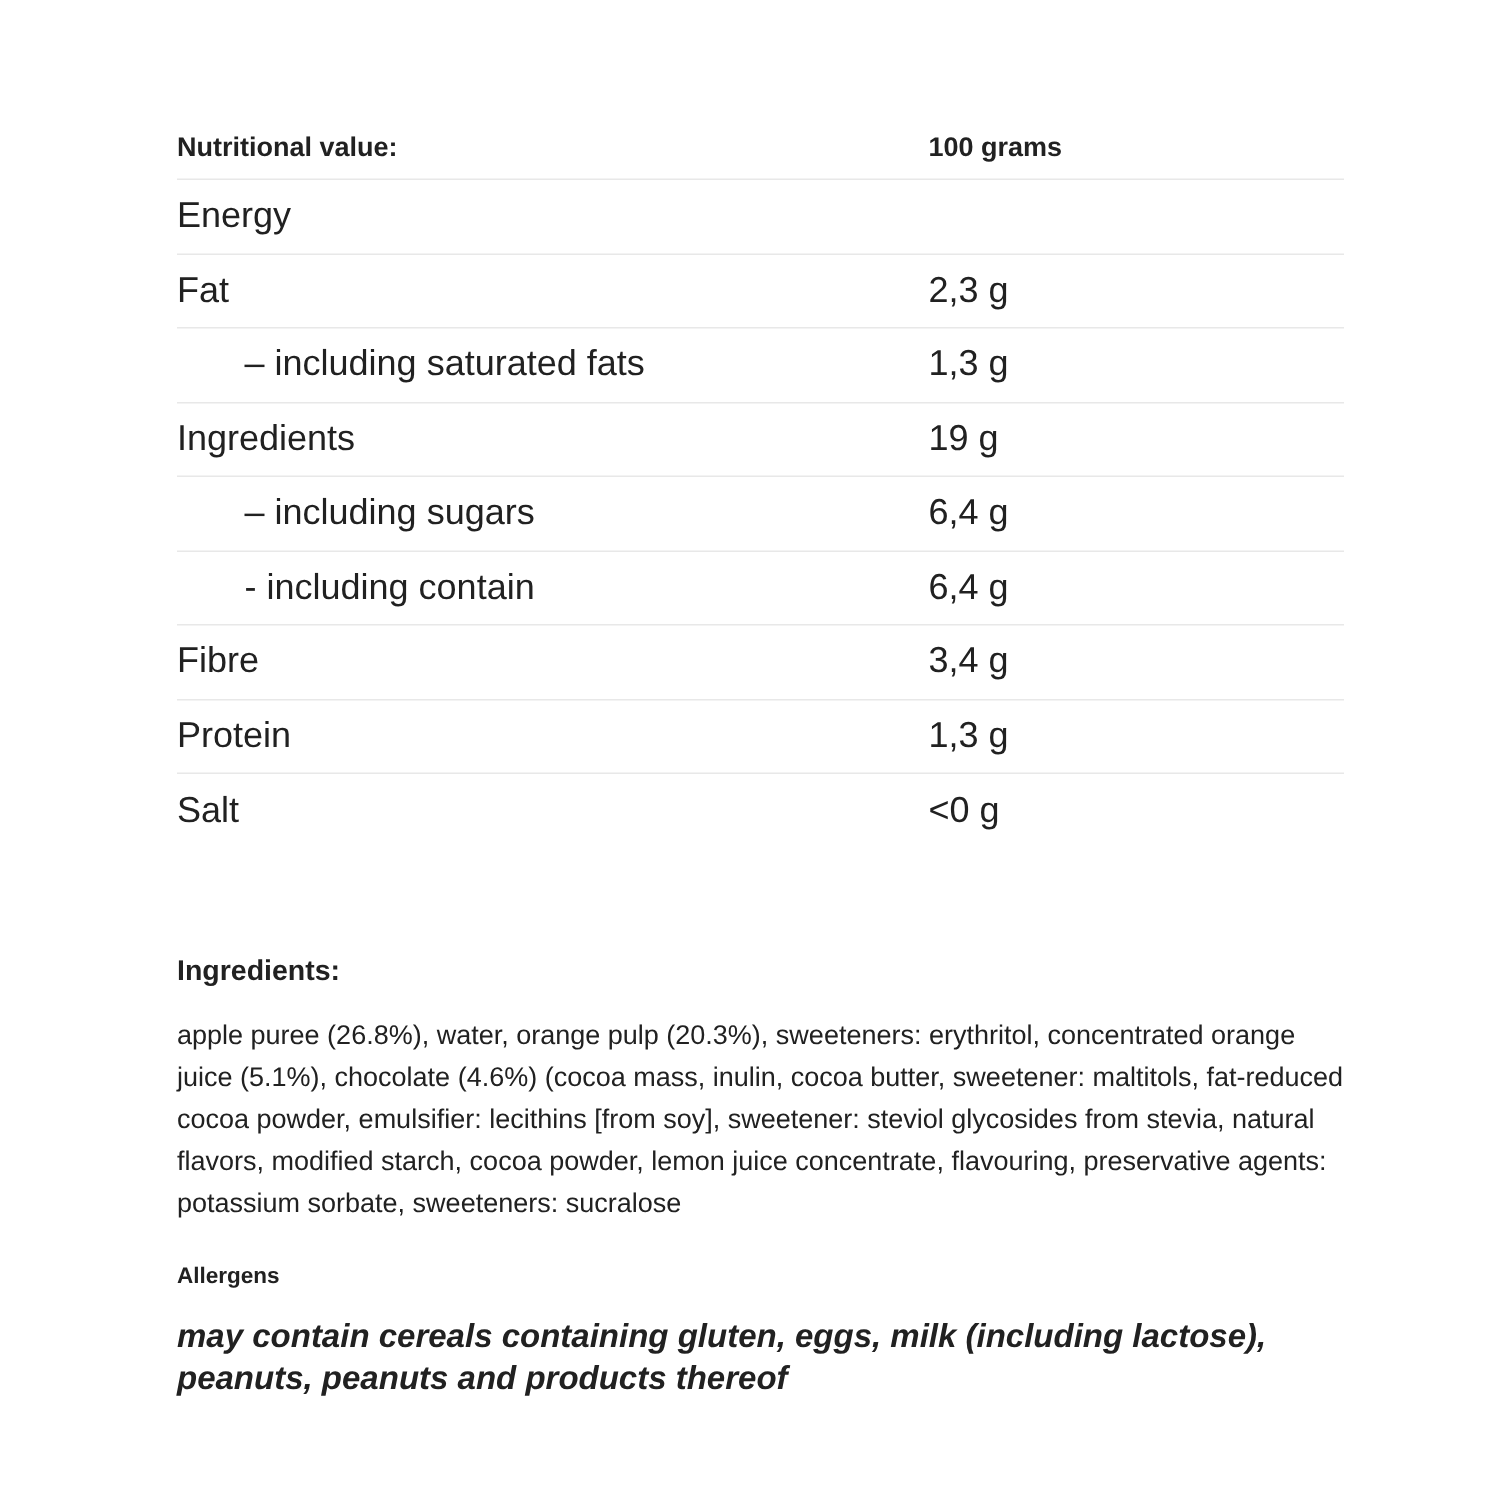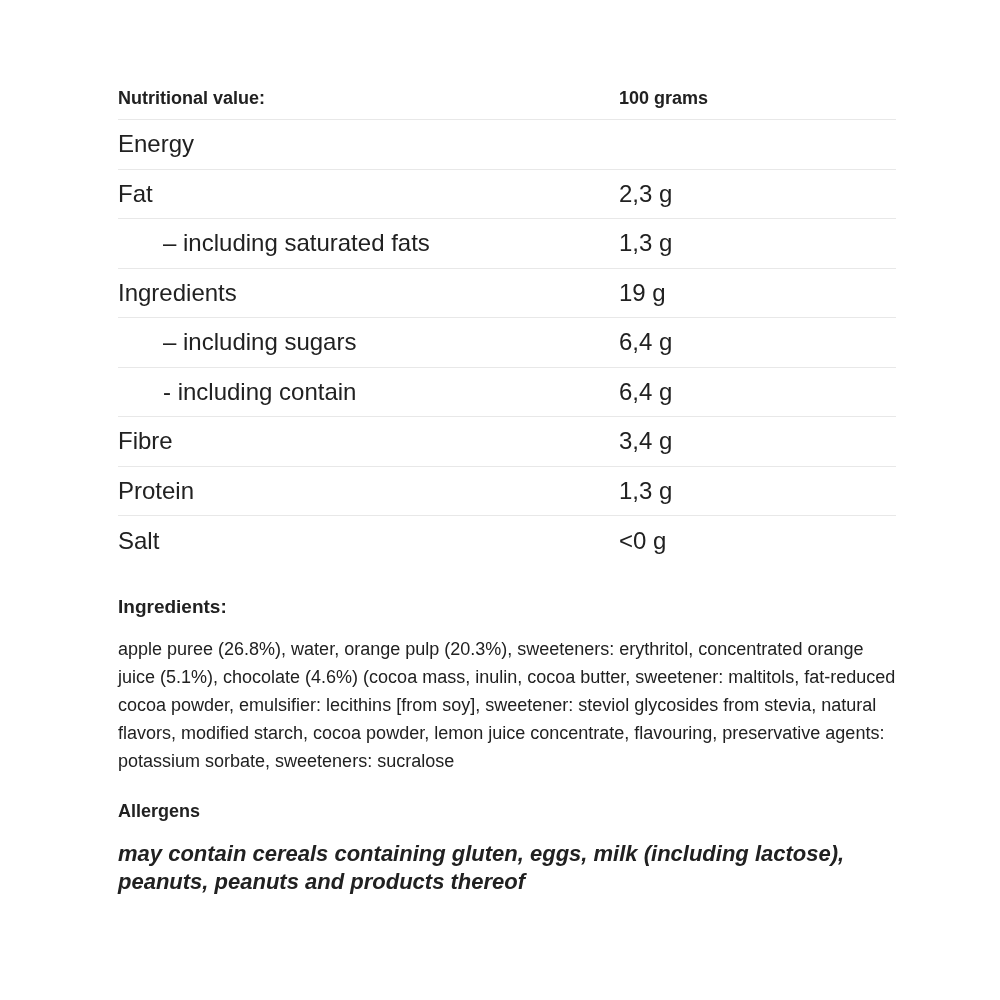--- a/index.html
+++ b/index.html
@@ -30,31 +30,31 @@
     font-size: 18px;
   }
   .trow.body { height: 49.5px; font-size: 24px; }
   .trow.body.last { border-bottom: none; }
   .trow.body .label.indent { padding-left: 45px; }
   .cell { white-space: nowrap; }
   
   .section-heading {
     font-size: 19px;
     font-weight: 700;
-    margin-top: 30px;
+    margin-top: 71px;
   }
   .ingredients-text {
     margin-top: 17px;
     font-size: 18px;
     line-height: 28px;
     max-width: 778px;
   }
   
   .allergens-heading {
-    font-size: 18px;
+    font-size: 15px;
     font-weight: 700;
     margin-top: 26px;
   }
   .allergens-text {
     margin-top: 18px;
     font-size: 22px;
     line-height: 28px;
     font-style: italic;
     font-weight: 700;
     max-width: 778px;

